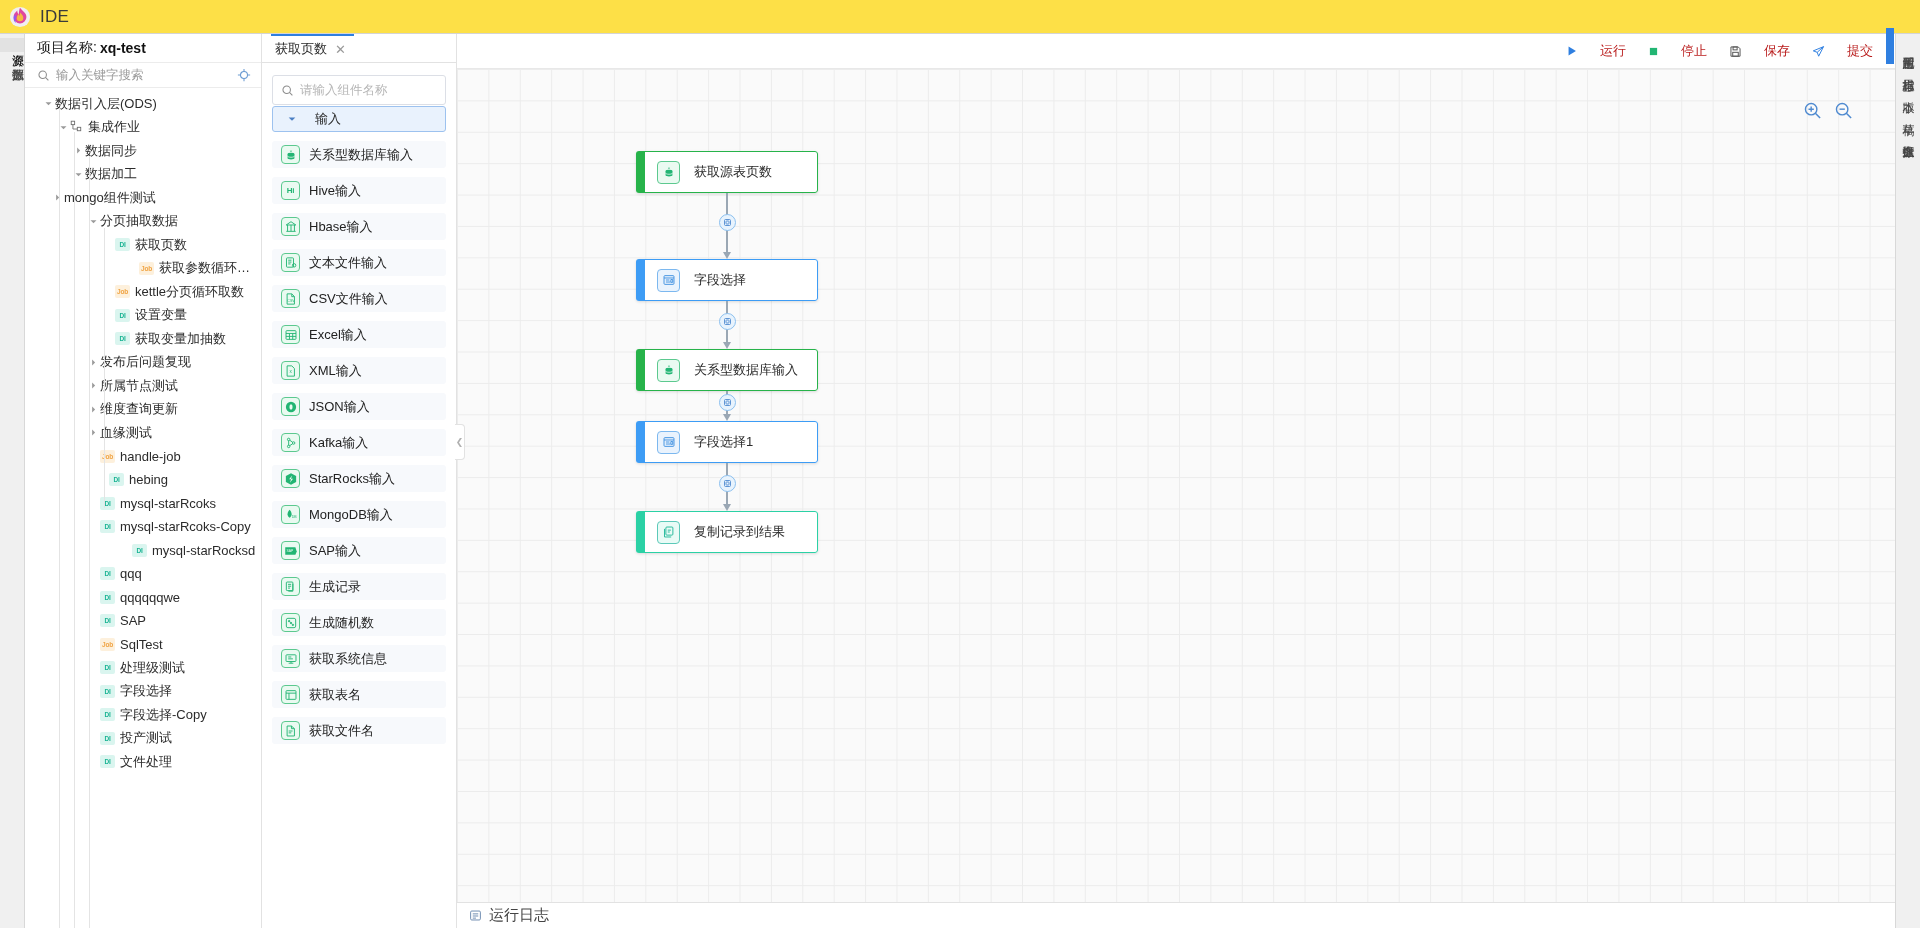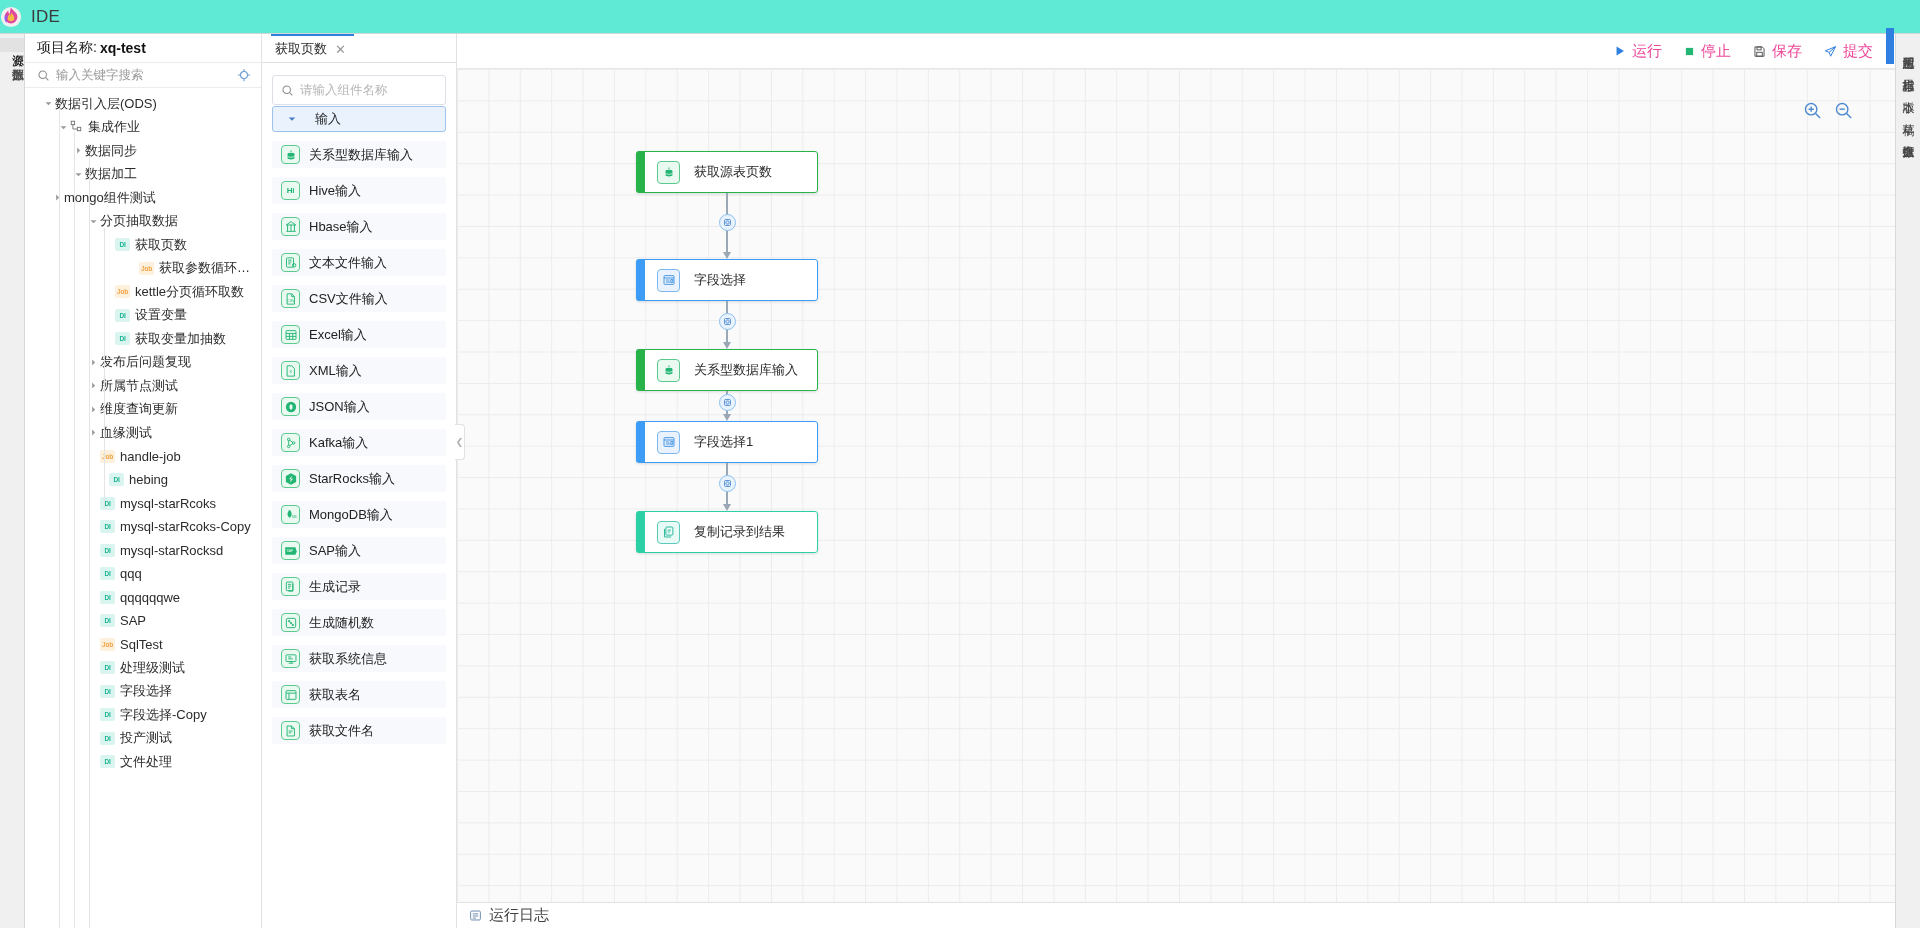--- a/index.html
+++ b/index.html
@@ -5,22 +5,22 @@
   * { box-sizing: border-box; margin: 0; padding: 0; }
   html, body {
     width: 1920px; height: 928px;
     font-family: "Liberation Sans", "DejaVu Sans", sans-serif;
     font-size: 13px; color: #333; overflow: hidden; background: #fff;
   }
   .app { width: 1920px; height: 928px; display: flex; flex-direction: column; }
 
   
   .titlebar {
-    height: 34px; background: #5eead4; border-bottom: 1px solid #d4d4d4;
-    display: flex; align-items: center; flex: 0 0 34px;
+    height: 34px; background: #fde047; border-bottom: 1px solid #d4d4d4;
+    display: flex; align-items: center; padding-left: 9px; flex: 0 0 34px;
   }
   .logo { width: 22px; height: 22px; position: relative; flex: 0 0 22px; }
   .logo svg { display: block; }
   .app-title { font-size: 17px; color: #3b3b3b; margin-left: 9px; letter-spacing: .2px; }
 
   
   .body { flex: 1; display: flex; min-height: 0; }
 
   
   .railL {
@@ -131,21 +131,21 @@
     color: #b0b0b0; font-size: 9px; cursor: pointer; z-index: 5;
   }
 
   
   .editor { flex: 1; display: flex; flex-direction: column; min-width: 0; background: #fff; }
   .toolbar {
     height: 35px; flex: 0 0 35px; display: flex; align-items: center; justify-content: flex-end;
     gap: 22px; padding-right: 22px; border-bottom: 1px solid #e8e8e8; background: #fff;
   }
   .tbtn {
-    display: flex; align-items: center; gap: 6px; font-size: 15px; color: #ec4899;
+    display: flex; align-items: center; gap: 22px; font-size: 13px; color: #b91c1c;
     cursor: pointer; background: none; border: none; font-family: inherit;
   }
   .tbtn svg { display: block; }
   .canvas-wrap { flex: 1; position: relative; overflow: hidden; background: #fafafa; }
   .canvas {
     position: absolute; inset: 0;
     background-image:
       linear-gradient(to right, #ececec 1px, transparent 1px),
       linear-gradient(to bottom, #ececec 1px, transparent 1px);
     background-size: 31.4px 31.4px;
@@ -380,21 +380,21 @@
           <div class="tnode" style="padding-left: 61px;">
             <span class="caret empty"></span>
             <span class="tbadge di">DI</span>
             <span class="tlabel">mysql-starRcoks</span>
           </div>
           <div class="tnode" style="padding-left: 61px;">
             <span class="caret empty"></span>
             <span class="tbadge di">DI</span>
             <span class="tlabel">mysql-starRcoks-Copy</span>
           </div>
-          <div class="tnode" style="padding-left: 61px;">
+          <div class="tnode" style="padding-left: 93px;">
             <span class="caret empty"></span>
             <span class="tbadge di">DI</span>
             <span class="tlabel">mysql-starRocksd</span>
           </div>
           <div class="tnode" style="padding-left: 61px;">
             <span class="caret empty"></span>
             <span class="tbadge di">DI</span>
             <span class="tlabel">qqq</span>
           </div>
           <div class="tnode" style="padding-left: 61px;">

